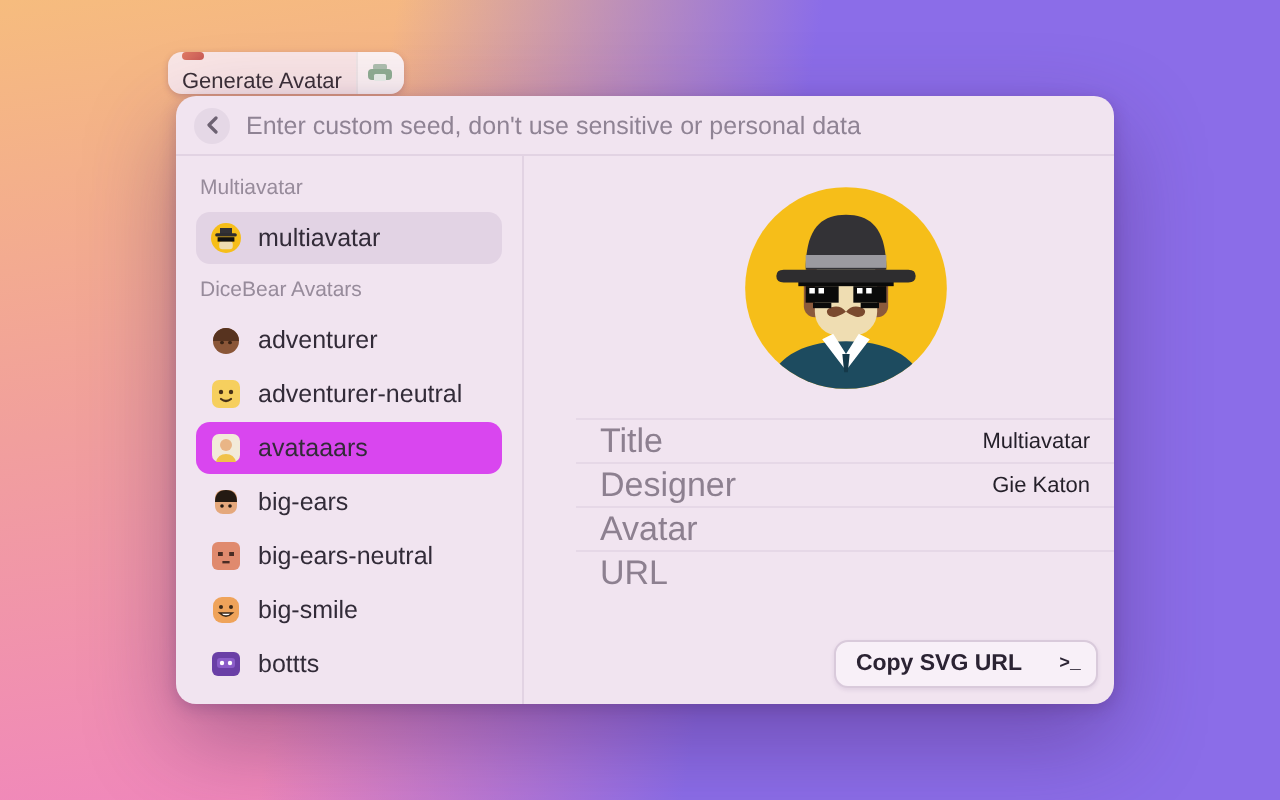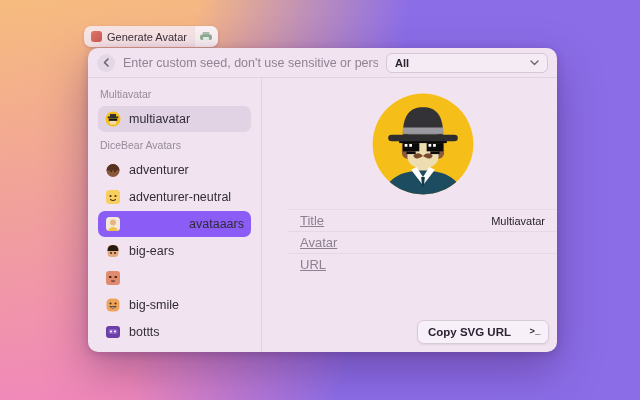--- a/index.html
+++ b/index.html
@@ -14,21 +14,21 @@
 
   
   .tag-pill {
     position:absolute; left:84px; top:26px; height:21px;
     display:flex; align-items:center;
     background:rgba(248,233,238,0.92);
     border-radius:7px;
     box-shadow:0 1px 3px rgba(90,40,90,0.25);
     overflow:hidden;
   }
-  .tag-left { display:flex; align-items:center; gap:5px; padding:0 7px; height:100%; }
+  .tag-left { display:flex; align-items:flex-start; gap:5px; padding:0 7px; height:100%;flex-direction:column; }
   .app-ic { width:11px; height:11px; border-radius:3px;
             background:linear-gradient(135deg,#e07a64,#c95a55); }
   .tag-label { font-size:11px; color:#3a2f36; font-weight:400; white-space:nowrap; }
   .tag-right {
     width:24px; height:100%; display:flex; align-items:center; justify-content:center;
     background:rgba(255,255,255,0.5); border-left:1px solid rgba(0,0,0,0.05);
   }
 
   
   .window {
@@ -69,31 +69,31 @@
     border-right:1px solid #e2d3e3; overflow:hidden;
   }
   .sec-title { font-size:10.5px; color:#978b9b; margin:7px 2px 6px 2px; }
   .sec-title.first { margin-top:4px; }
   .item {
     height:26px; margin-bottom:1px; display:flex; align-items:center; gap:8px;
     padding:0 7px; border-radius:7px; font-size:12.5px; color:#322b38;
     white-space:nowrap;
   }
   .item.selected { background:#e2d3e4; }
-  .item.hovered  { background:#8b5cf6;justify-content:space-between; }
+  .item.hovered  { background:#d946ef; }
   .mini { width:16px; height:16px; flex:0 0 16px; }
 
   
   .detail { flex:1; display:flex; flex-direction:column; position:relative; min-width:0; }
   .avatar-area { height:131px; flex:0 0 131px; display:flex; align-items:center; justify-content:center; }
   .meta-row {
     height:22px; display:flex; align-items:center; justify-content:space-between;
     padding:0 12px; border-top:1px solid #e6d8e7;
   }
-  .meta-label { font-size:13px; color:#8d8090;text-decoration:underline; }
+  .meta-label { font-size:17px; color:#8d8090; }
   .meta-value { font-size:11px; color:#241f29; text-align:right; }
 
   .action-bar {
     position:absolute; right:8px; bottom:8px; height:24px;
     display:flex; align-items:center;
     background:#f8f0f8; border:1px solid #d9cadb; border-radius:7px;
     box-shadow:0 1px 2px rgba(70,30,95,0.10); overflow:hidden;
   }
   .copy-btn {
     display:flex; align-items:center; padding:0 10px;
@@ -125,26 +125,20 @@
 
 <div class="window">
 
   <div class="hdr">
     <div class="back-btn">
       <svg width="7" height="9" viewBox="0 0 7 9">
         <polyline points="5,1 1.5,4.5 5,8" fill="none" stroke="#6d6272" stroke-width="1.6" stroke-linecap="round" stroke-linejoin="round"></polyline>
       </svg>
     </div>
     <input class="seed-input" type="text" placeholder="Enter custom seed, don't use sensitive or personal data" style="">
-    <div class="dropdown">
-      <span>All</span>
-      <svg width="9" height="6" viewBox="0 0 9 6">
-        <polyline points="1,1 4.5,4.5 8,1" fill="none" stroke="#6d6272" stroke-width="1.4" stroke-linecap="round" stroke-linejoin="round"></polyline>
-      </svg>
-    </div>
   </div>
 
   <div class="content">
 
     <div class="sidebar">
 
       <div class="sec-title first">Multiavatar</div>
 
       <div class="item selected">
         <svg class="mini" viewBox="0 0 16 16">
@@ -198,20 +192,21 @@
         <span>big-ears</span>
       </div>
 
       <div class="item">
         <svg class="mini" viewBox="0 0 16 16">
           <rect x="1" y="1" width="14" height="14" rx="3" fill="#e08a6e"></rect>
           <rect x="4" y="6" width="2.4" height="2" fill="#4a2c24"></rect>
           <rect x="9.6" y="6" width="2.4" height="2" fill="#4a2c24"></rect>
           <rect x="6.2" y="10.5" width="3.6" height="1.2" fill="#4a2c24"></rect>
         </svg>
+        <span>big-ears-neutral</span>
       </div>
 
       <div class="item">
         <svg class="mini" viewBox="0 0 16 16">
           <rect x="1.5" y="1.5" width="13" height="13" rx="4.5" fill="#efa35a"></rect>
           <circle cx="5.5" cy="6.5" r="1" fill="#3c2a1a"></circle>
           <circle cx="10.5" cy="6.5" r="1" fill="#3c2a1a"></circle>
           <path d="M4.8 9.5 q3.2 3.2 6.4 0 Z" fill="#fff" stroke="#3c2a1a" stroke-width="0.8"></path>
         </svg>
         <span>big-smile</span>
@@ -278,20 +273,24 @@
             <path d="M26 50 h68 q4 0 4 3.5 q0 3.5 -4 3.5 h-68 q-4 0 -4 -3.5 q0 -3.5 4 -3.5 Z" fill="#2e2d2f"></path>
           </g>
         </svg>
       </div>
 
       <div class="meta-row">
         <span class="meta-label">Title</span>
         <span class="meta-value">Multiavatar</span>
       </div>
       <div class="meta-row">
+        <span class="meta-label">Designer</span>
+        <span class="meta-value">Gie Katon</span>
+      </div>
+      <div class="meta-row">
         <span class="meta-label">Avatar</span>
       </div>
       <div class="meta-row">
         <span class="meta-label">URL</span>
       </div>
 
       <div class="action-bar">
         <div class="copy-btn">Copy SVG URL</div>
         <div class="action-div"></div>
         <div class="term-btn">&gt;_</div>

